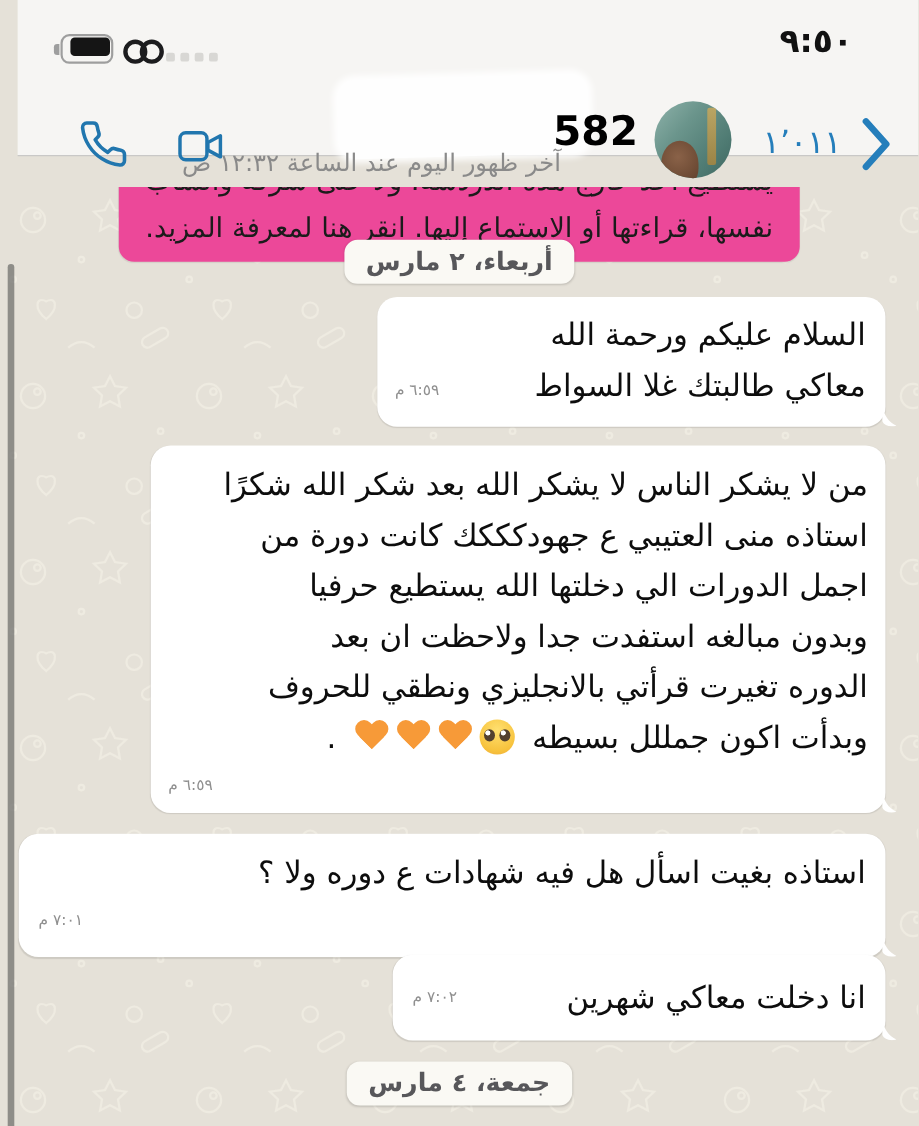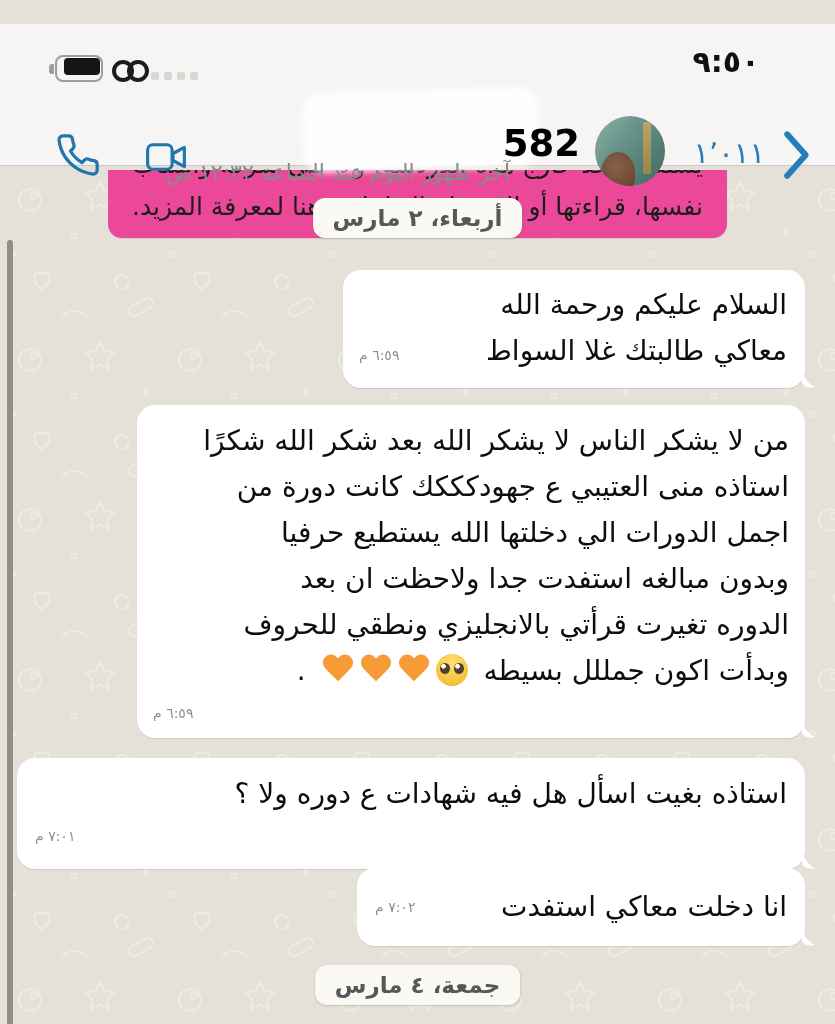--- a/index.html
+++ b/index.html
@@ -6,25 +6,24 @@
   html,body { width:835px; height:1024px; overflow:hidden; }
   body {
     font-family:"DejaVu Sans", sans-serif;
     background:#E5E1D8;
     position:relative;
     direction:rtl;
   }
 
   
   .header {
-    position:absolute; top:0; left:0; right:0; height:142px;
+    position:absolute; top:0; left:16px; right:0; height:142px;
     background:#F6F5F3;
     border-bottom:1px solid rgba(0,0,0,0.18);
     z-index:30;
-    margin-top:24px;
   }
   .statusbar {
     position:absolute; top:0; left:0; right:0; height:62px;
   }
   .sb-time {
     position:absolute; top:20px; left:685px; width:82px;
     font-size:30px; font-weight:700; color:#111; text-align:center;
     direction:ltr;
   }
   .sb-battery { position:absolute; top:31px; right:732px; width:56px; height:27px; }
@@ -98,21 +97,21 @@
     box-shadow:0 1px 1px rgba(0,0,0,0.08);
     text-align:center; color:#1b1b1b; font-size:25px; line-height:42px;
   }
   .datepill {
     position:absolute; left:50%; transform:translateX(-50%);
     background:#FAF9F4; border-radius:12px;
     padding:7px 20px; box-shadow:0 1px 2px rgba(0,0,0,0.15);
     font-size:23px; font-weight:600; color:#57575A; white-space:nowrap;
     z-index:5;
   }
-  .pill-1 { top:28px; }
+  .pill-1 { top:48px; }
   .pill-2 { top:795px; }
 
   .msg {
     position:absolute; right:30px;
     background:#FFFFFF; border-radius:18px;
     box-shadow:0 1px 1px rgba(0,0,0,0.10);
     padding:12px 18px; color:#0d0d0d; font-size:28px; line-height:46px;
   }
   .msg .tail {
     position:absolute; right:-10px; bottom:0; width:13px; height:20px;
@@ -278,21 +277,21 @@
   <div class="msg msg-3">
     <div class="line">استاذه بغيت اسأل هل فيه شهادات ع دوره ولا ؟</div>
     <div class="time-row"><span class="time">٧:٠١ م</span></div>
     <svg class="tail" viewBox="0 0 13 20">
       <path d="M0,1 C1.5,9 6,16 13,19 C7,20.5 2,19 0,15 Z" fill="#FFFFFF"></path>
     </svg>
   </div>
 
   <div class="msg msg-4">
     <div class="row">
-      <span class="line">انا دخلت معاكي استفدت</span>
+      <span class="line">انا دخلت معاكي شهرين</span>
       <span class="time">٧:٠٢ م</span>
     </div>
     <svg class="tail" viewBox="0 0 13 20">
       <path d="M0,1 C1.5,9 6,16 13,19 C7,20.5 2,19 0,15 Z" fill="#FFFFFF"></path>
     </svg>
   </div>
 
   <div class="datepill pill-2">جمعة، ٤ مارس</div>
 </div>
 

